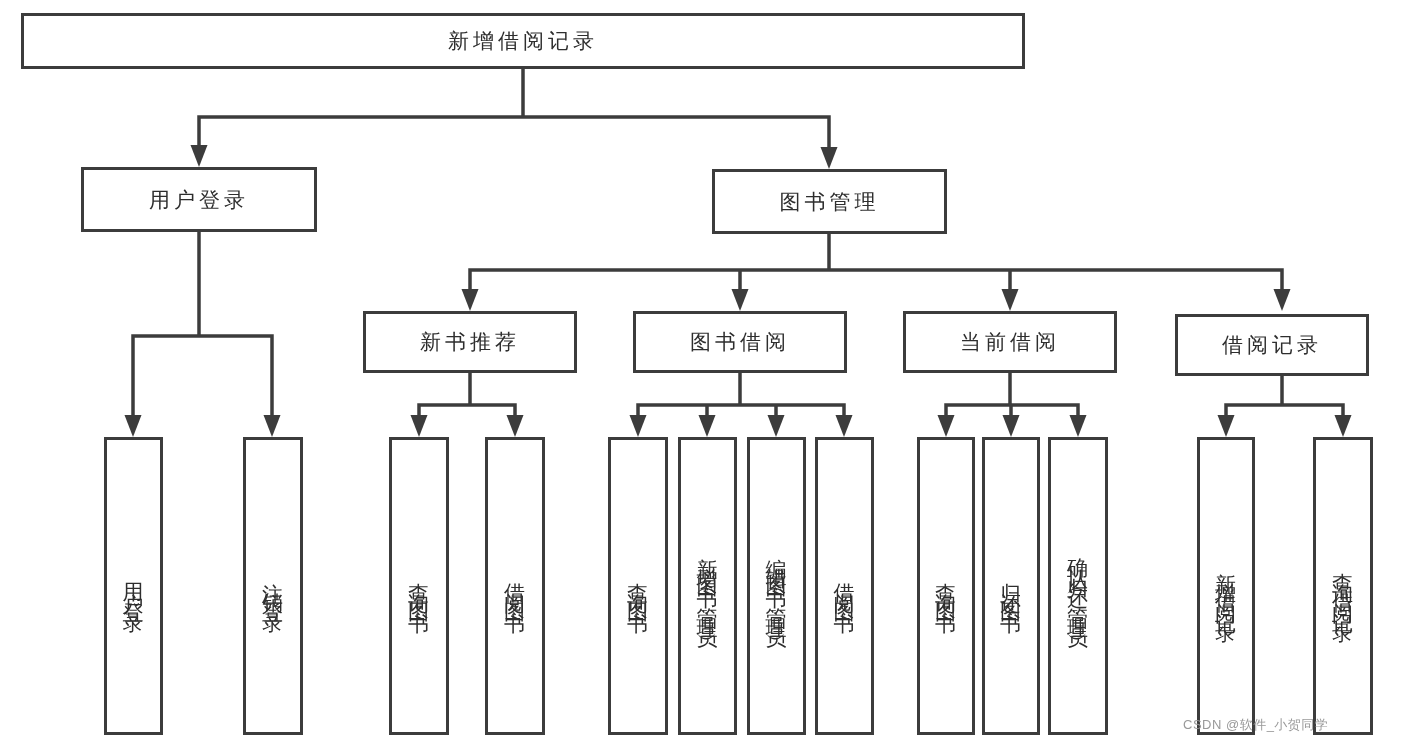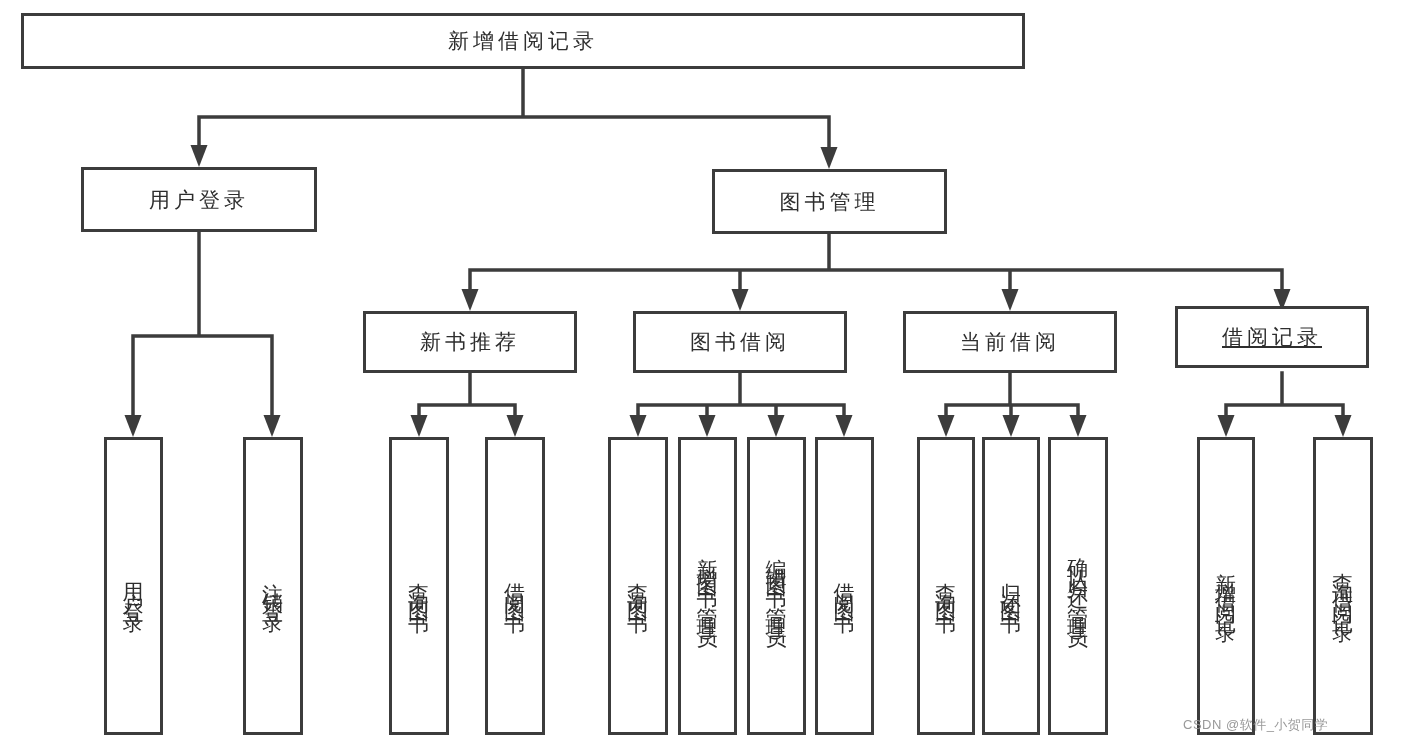--- a/index.html
+++ b/index.html
@@ -84,21 +84,21 @@
   </svg>
 
   <div class="node" style="left:21px;top:13px;width:1004px;height:56px;">新增借阅记录</div>
 
   <div class="node" style="left:81px;top:167px;width:236px;height:65px;">用户登录</div>
   <div class="node" style="left:712px;top:169px;width:235px;height:65px;">图书管理</div>
 
   <div class="node" style="left:363px;top:311px;width:214px;height:62px;">新书推荐</div>
   <div class="node" style="left:633px;top:311px;width:214px;height:62px;">图书借阅</div>
   <div class="node" style="left:903px;top:311px;width:214px;height:62px;">当前借阅</div>
-  <div class="node" style="left:1175px;top:306px;width:194px;height:62px;text-decoration:underline;">借阅记录</div>
+  <div class="node" style="left:1175px;top:314px;width:194px;height:62px;">借阅记录</div>
 
   <div class="leaf" style="left:104px;width:59px;">
     <span class="vtext">用户登录</span>
   </div>
   <div class="leaf" style="left:243px;width:60px;">
     <span class="vtext">注销登录</span>
   </div>
 
   <div class="leaf" style="left:389px;width:60px;">
     <span class="vtext">查询图书</span>

